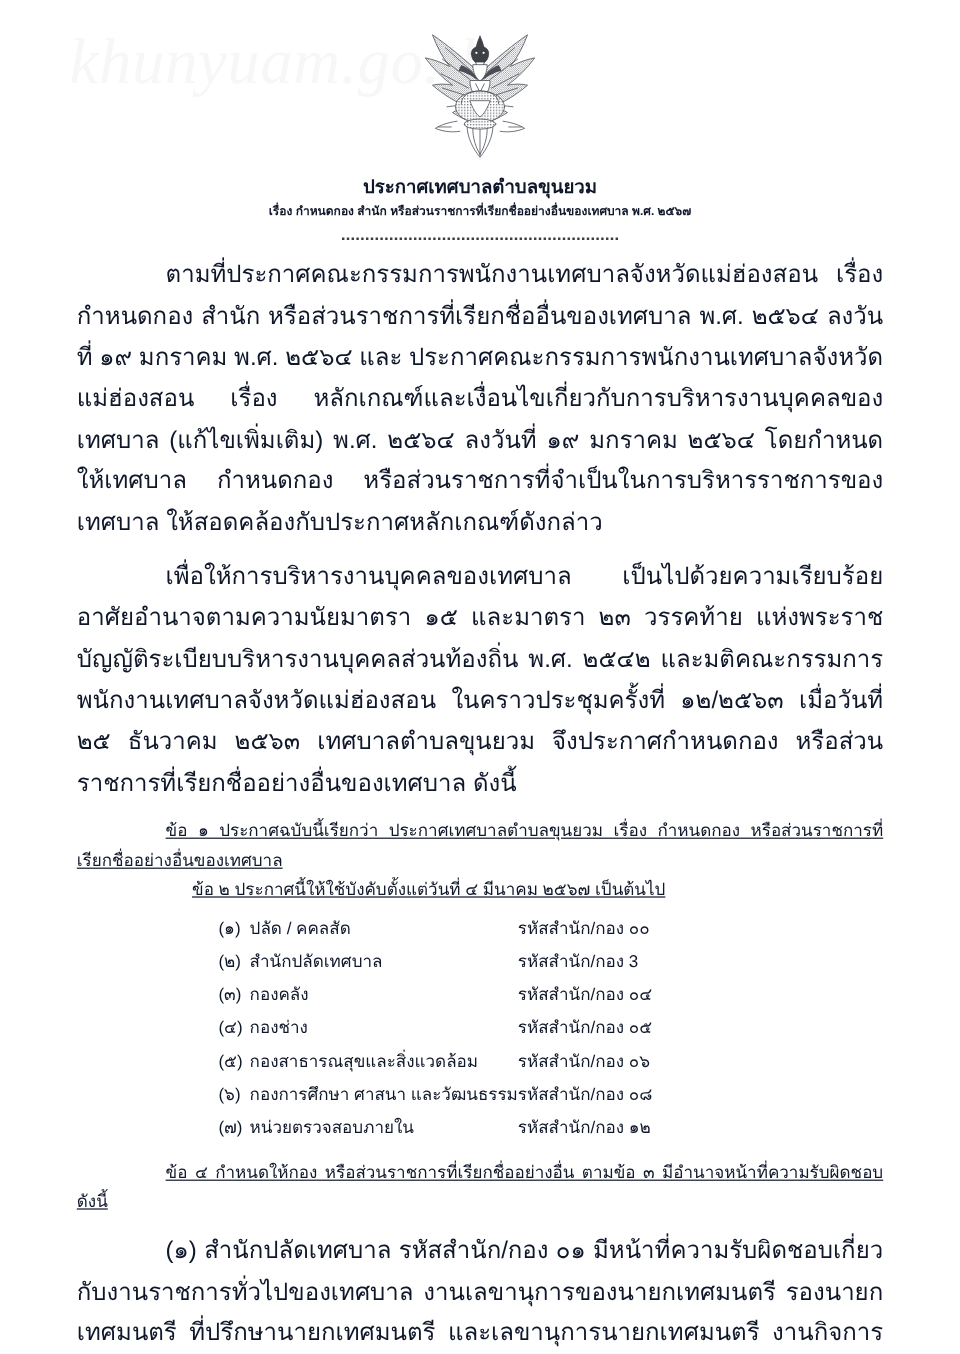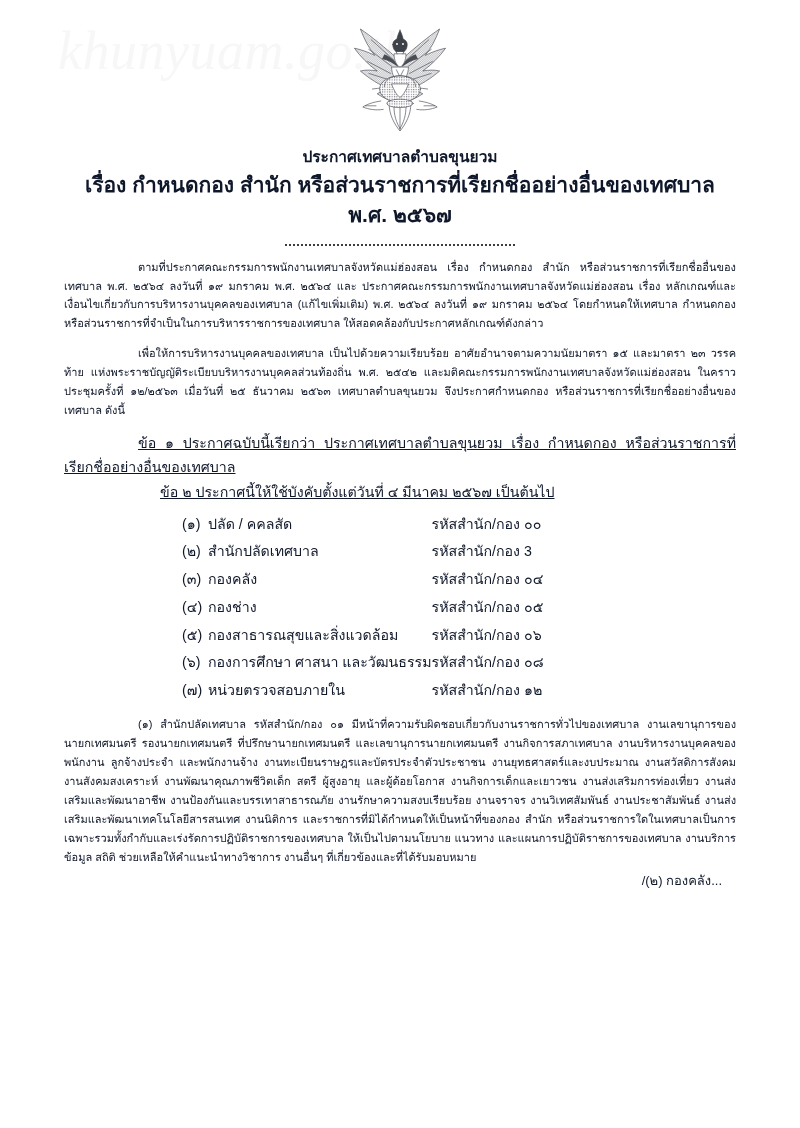--- a/index.html
+++ b/index.html
@@ -63,32 +63,32 @@
     z-index: 2;
     color: #0f172a;
   }
 
   .title-block {
     text-align: center;
     font-weight: bold;
     line-height: 1.42;
   }
   .title-line-1 { font-size: 15.5px; }
-  .title-line-2 { font-size: 21px; margin-top: 2px; }
+  .title-line-2 { font-size: 10px; margin-top: 2px; }
 
   .rule-dotted {
     width: 230px;
     margin: 14px auto 4px auto;
     border-top: 2px dotted #3a3d42;
     height: 0;
   }
 
   p.para {
     margin: 0;
-    font-size: 11px;
+    font-size: 20px;
     line-height: 1.72;
     text-align: justify;
     text-justify: inter-word;
     text-indent: 74px;
   }
   p.gap-1 { margin-top: 12px; }
   p.gap-2 { margin-top: 11px; }
 
   .clause {
     margin: 0;
@@ -255,19 +255,20 @@
           <td class="dept-code"><span>รหัสสำนัก/กอง</span> <span>๐๘</span></td>
         </tr>
         <tr>
           <td class="dept-num">(๗)</td>
           <td class="dept-name">หน่วยตรวจสอบภายใน</td>
           <td class="dept-code"><span>รหัสสำนัก/กอง</span> <span>๑๒</span></td>
         </tr>
       </tbody>
     </table>
 
+    <p class="clause gap-2">ข้อ ๔ กำหนดให้กอง หรือส่วนราชการที่เรียกชื่ออย่างอื่น ตามข้อ ๓ มีอำนาจหน้าที่ความรับผิดชอบ ดังนี้</p>
 
     <p class="para gap-2">(๑) สำนักปลัดเทศบาล รหัสสำนัก/กอง ๐๑ มีหน้าที่ความรับผิดชอบเกี่ยวกับงานราชการทั่วไปของเทศบาล งานเลขานุการของนายกเทศมนตรี รองนายกเทศมนตรี ที่ปรึกษานายกเทศมนตรี และเลขานุการนายกเทศมนตรี งานกิจการสภาเทศบาล งานบริหารงานบุคคลของพนักงาน ลูกจ้างประจำ และพนักงานจ้าง งานทะเบียนราษฎรและบัตรประจำตัวประชาชน งานยุทธศาสตร์และงบประมาณ งานสวัสดิการสังคม งานสังคมสงเคราะห์ งานพัฒนาคุณภาพชีวิตเด็ก สตรี ผู้สูงอายุ และผู้ด้อยโอกาส งานกิจการเด็กและเยาวชน งานส่งเสริมการท่องเที่ยว งานส่งเสริมและพัฒนาอาชีพ งานป้องกันและบรรเทาสาธารณภัย งานรักษาความสงบเรียบร้อย งานจราจร งานวิเทศสัมพันธ์ งานประชาสัมพันธ์ งานส่งเสริมและพัฒนาเทคโนโลยีสารสนเทศ งานนิติการ และราชการที่มิได้กำหนดให้เป็นหน้าที่ของกอง สำนัก หรือส่วนราชการใดในเทศบาลเป็นการเฉพาะรวมทั้งกำกับและเร่งรัดการปฏิบัติราชการของเทศบาล ให้เป็นไปตามนโยบาย แนวทาง และแผนการปฏิบัติราชการของเทศบาล งานบริการข้อมูล สถิติ ช่วยเหลือให้คำแนะนำทางวิชาการ งานอื่นๆ ที่เกี่ยวข้องและที่ได้รับมอบหมาย</p>
 
     <div class="end-note">/(๒) กองคลัง...</div>
 
   </div>
 </div>
 
 </body></html>

